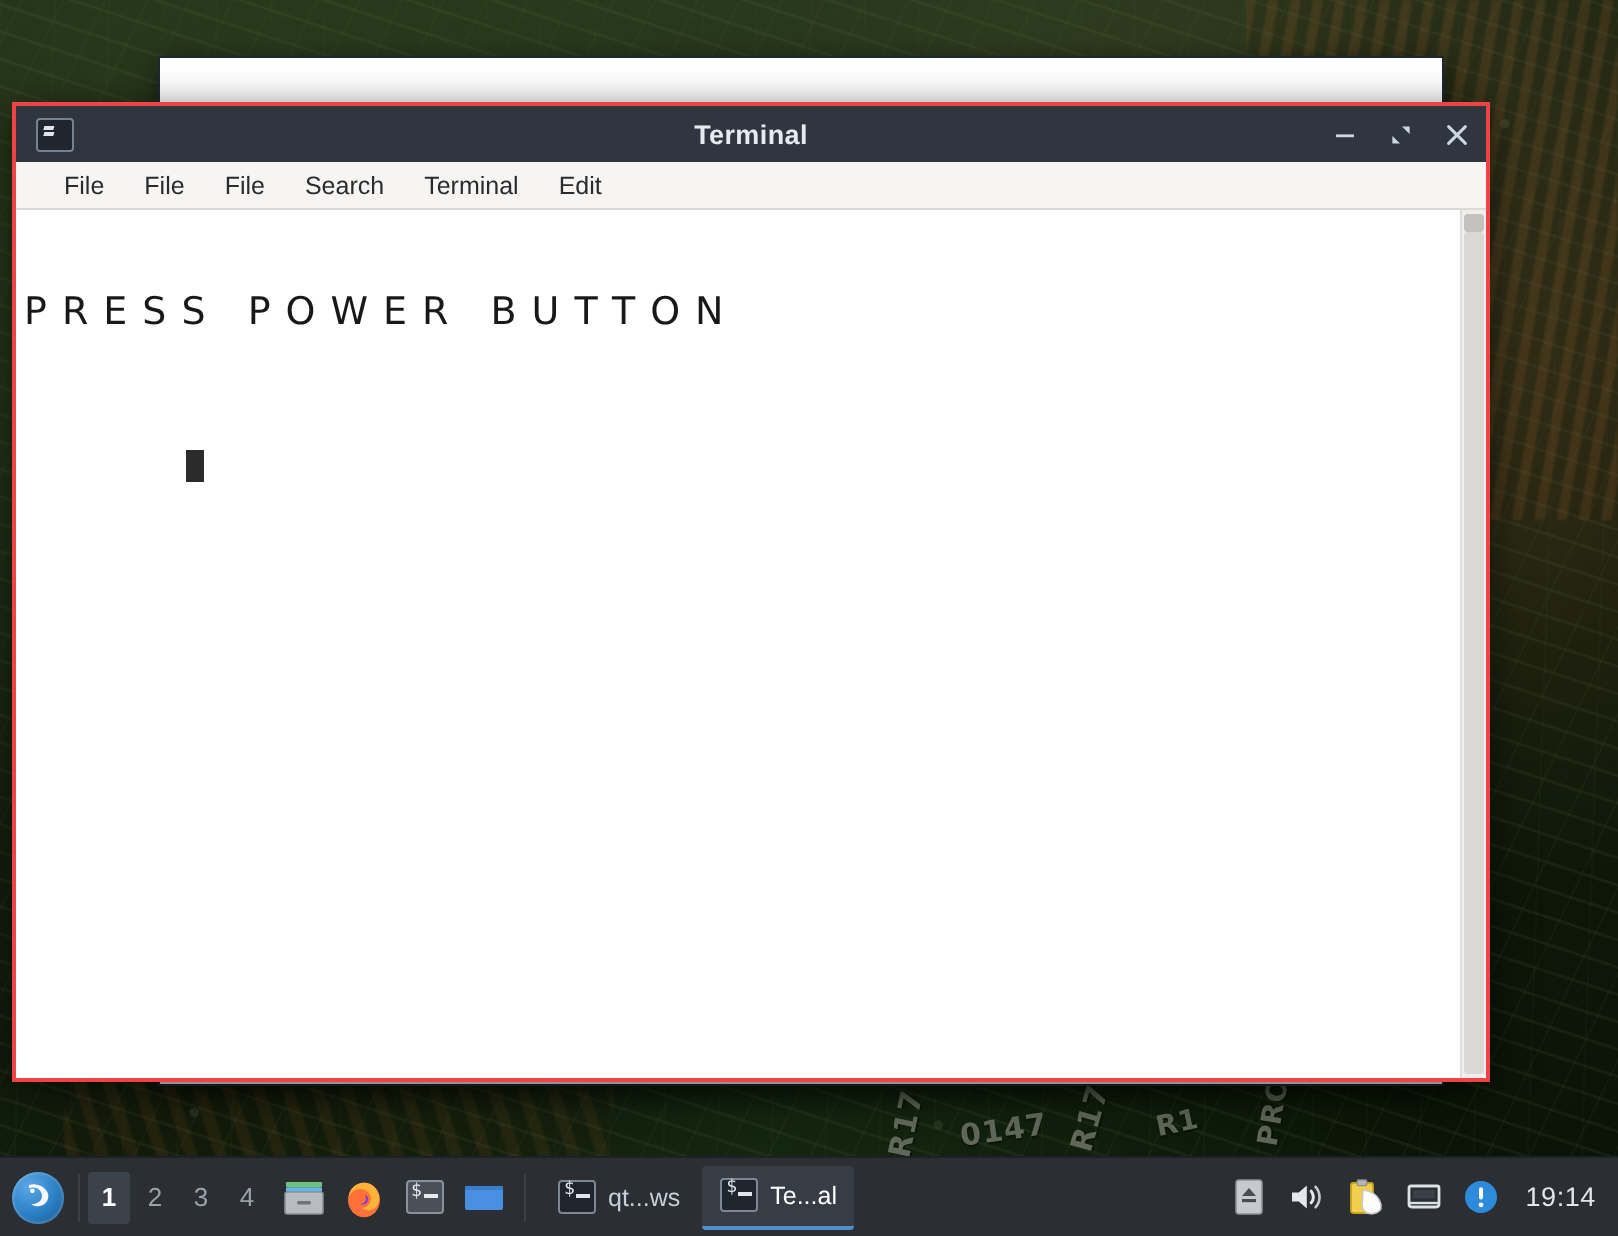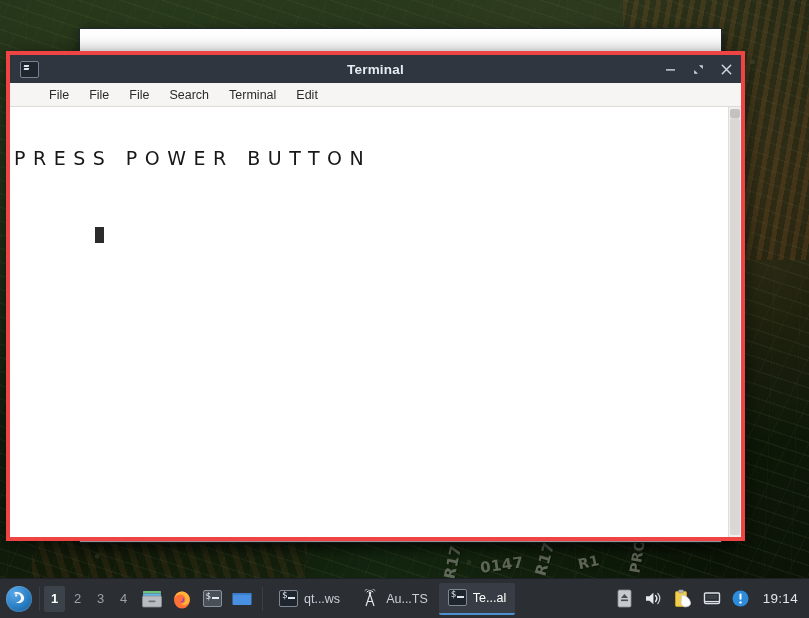--- a/index.html
+++ b/index.html
@@ -113,21 +113,21 @@
   #bg-sidebar-chip {
     position:absolute; left:62px; top:35px;
     width:62px; height:44px;
     background:#3f6c91; border:1px solid #5a87ab;
   }
 
   
   #terminal-window {
     position:absolute;
     left:6px; top:51px; width:739px; height:490px;
-    border:4px solid #ef4444;
+    border:2px solid #ef4444;
     background:#ffffff;
     box-shadow:0 4px 18px rgba(0,0,0,.6);
     display:flex; flex-direction:column;justify-content:space-between;
   }
   .term-titlebar {
     height:28px; flex:0 0 28px;
     background:#2f3640;
     display:flex; align-items:center;
     position:relative;
     padding:0 6px;
@@ -170,21 +170,21 @@
     color:#cfd6e0; font-size:13px; line-height:1;
     cursor:default;
   }
   .tb-min svg, .tb-max svg, .tb-close svg { display:block; }
 
   .term-menubar {
     height:24px; flex:0 0 24px;
     background:#f6f5f4;
     border-bottom:1px solid #dcdad7;
     display:flex; align-items:center;
-    padding-left:29px;
+    padding-left:14px;
     gap:0;
   }
   .menu-item {
     font-size:12.5px; color:#2b2b2b;
     padding:3px 10px;
     cursor:default;
     border-radius:2px;
   }
 
   .term-body {
@@ -468,31 +468,20 @@
       <span class="winbtn">
         <span class="wicon">
           <span class="icon-term-dark">
             <span class="dollar">$</span>
               <span class="uline"></span>
           </span>
         </span>
         <span>qt...ws</span>
       </span>
 
-      <span class="winbtn">
-        <span class="wicon">
-          <svg width="20" height="20" viewBox="0 0 20 20">
-            <path d="M10 5 L6 17 M10 5 L14 17 M7.2 12.5 L12.8 12.5" stroke="#e2e6ec" stroke-width="1.2" fill="none"></path>
-            <circle cx="10" cy="4" r="1.3" fill="#e2e6ec"></circle>
-            <path d="M6.6 3.2 A4.6 4.6 0 0 1 13.4 3.2" stroke="#e2e6ec" stroke-width="1" fill="none"></path>
-            <path d="M4.6 1.8 A7.2 7.2 0 0 1 15.4 1.8" stroke="#e2e6ec" stroke-width="0.9" fill="none" opacity=".8"></path>
-          </svg>
-        </span>
-        <span>Au...TS</span>
-      </span>
 
 
       <span class="winbtn active">
         <span class="wicon">
           <span class="icon-term-dark">
             <span class="dollar">$</span>
               <span class="uline"></span>
           </span>
         </span>
         <span>Te...al</span>

